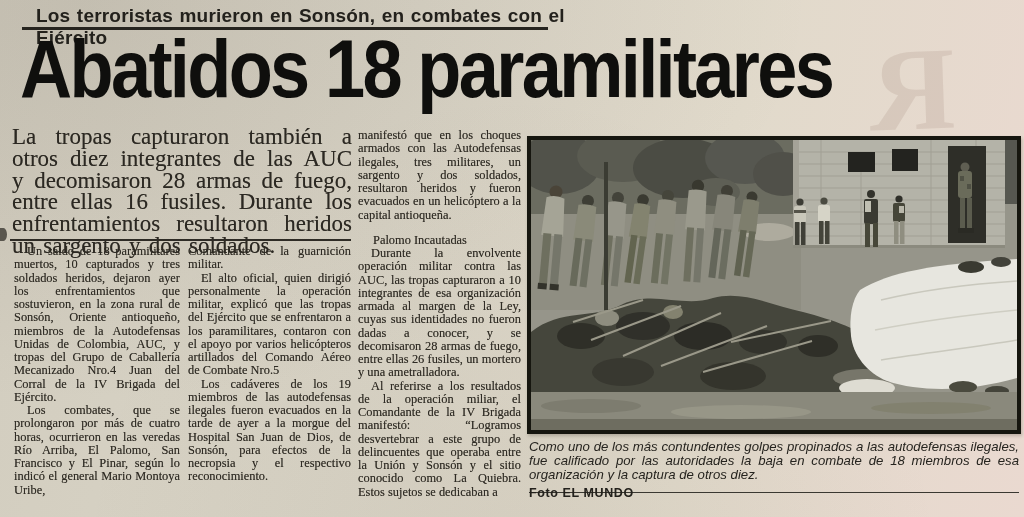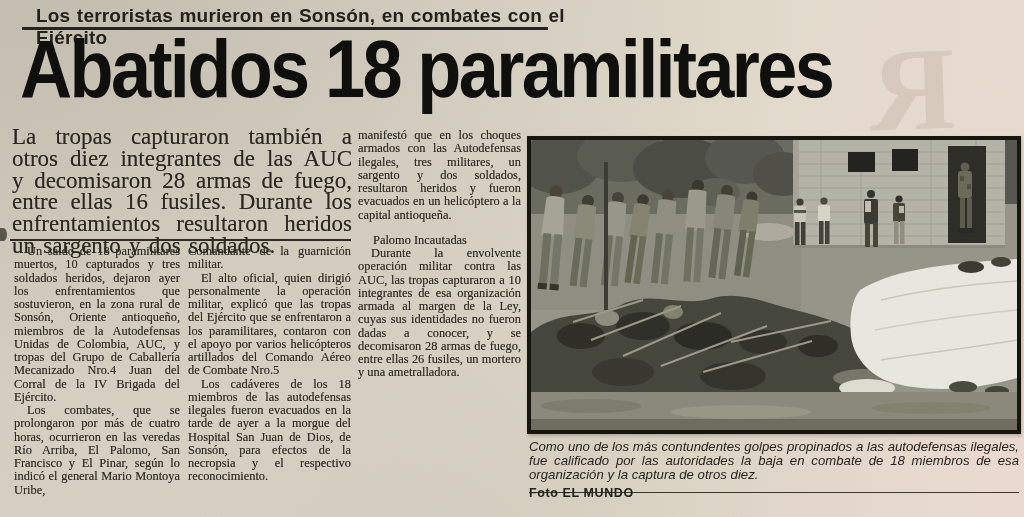--- a/index.html
+++ b/index.html
@@ -61,26 +61,27 @@
 <div class="lead">La tropas capturaron también a otros diez integrantes de las AUC y decomisaron 28 armas de fuego, entre ellas 16 fusiles. Durante los enfrentamientos resultaron heridos un sargento y dos soldados.</div>
 <div class="lead-rule"></div>
 
 <div class="col" id="col1">
     <p class="ind">Un saldo de 18 paramilitares muertos, 10 capturados y tres soldados heridos, dejaron ayer los enfrentamientos que sostuvieron, en la zona rural de Sonsón, Oriente antioqueño, miembros de la Autodefensas Unidas de Colombia, AUC, y tropas del Grupo de Caballería Mecanizado Nro.4 Juan del Corral de la IV Brigada del Ejército.</p>
     <p class="ind">Los combates, que se prolongaron por más de cuatro horas, ocurrieron en las veredas Río Arriba, El Palomo, San Francisco y El Pinar, según lo indicó el general Mario Montoya Uribe,</p>
   </div>
 <div class="col" id="col2">
     <p class="noind">Comandante de la guarnición militar.</p>
     <p class="ind">El alto oficial, quien dirigió personalmente la operación militar, explicó que las tropas del Ejército que se enfrentaron a los paramilitares, contaron con el apoyo por varios helicópteros artillados del Comando Aéreo de Combate Nro.5</p>
-    <p class="ind">Los cadáveres de los 18 miembros de las autodefensas ilegales fueron evacuados en la tarde de ayer a la morgue del Hospital San Juan de Dios, de Sonsón, para efectos de la necropsia y el respectivo reconocimiento.</p>
+    <p class="ind">Los cadáveres de los 19 miembros de las autodefensas ilegales fueron evacuados en la tarde de ayer a la morgue del Hospital San Juan de Dios, de Sonsón, para efectos de la necropsia y el respectivo reconocimiento.</p>
   </div>
 <div class="col" id="col3">
     <p class="noind">manifestó que en los choques armados con las Autodefensas ilegales, tres militares, un sargento y dos soldados, resultaron heridos y fueron evacuados en un helicóptero a la capital antioqueña.</p>
     <p class="ind subhead">Palomo Incautadas</p>
     <p class="ind">Durante la envolvente operación militar contra las AUC, las tropas capturaron a 10 integrantes de esa organización armada al margen de la Ley, cuyas sus identidades no fueron dadas a conocer, y se decomisaron 28 armas de fuego, entre ellas 26 fusiles, un mortero y una ametralladora.</p>
+    <p class="ind">Al referirse a los resultados de la operación miliar, el Comandante de la IV Brigada manifestó: “Logramos desvertebrar a este grupo de delincuentes que operaba entre la Unión y Sonsón y el sitio conocido como La Quiebra. Estos sujetos se dedicaban a</p>
   </div>
 
 <div class="smudge"></div>
 
 <div class="photo-frame">
   <svg width="486" height="290" viewBox="0 0 486 290">
 
     <rect x="0" y="0" width="486" height="290" fill="#96958a"></rect>
 
     <g>

